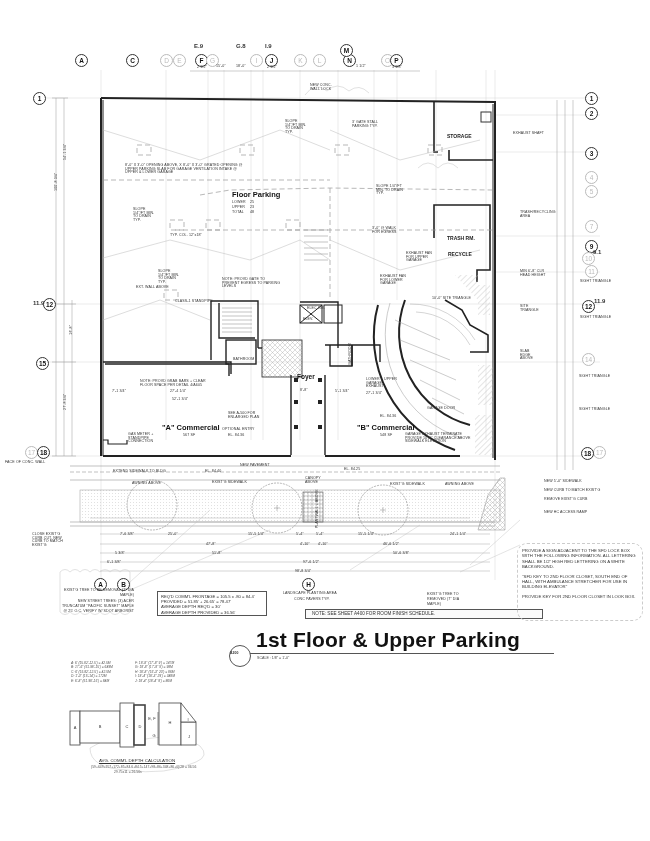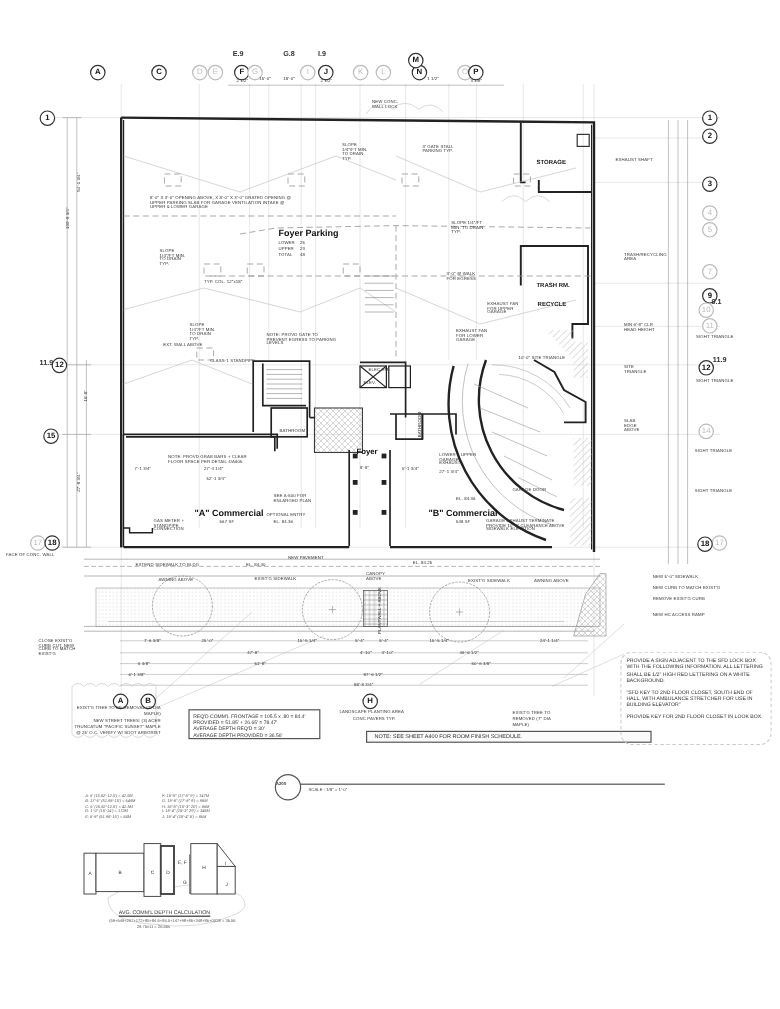--- a/index.html
+++ b/index.html
@@ -369,21 +369,21 @@
   <div class="t tiny" style="left:136px;top:286px;">EXT. WALL ABOVE</div>
   <div class="t tiny" style="left:175px;top:300px;">CLASS-1 STANDPIPE</div>
   <div class="t tiny" style="left:222px;top:278px;width:60px;white-space:normal;">NOTE: PROVD GATE TO PREVENT EGRESS TO PARKING LEVELS</div>
   <div class="t tiny" style="left:372px;top:227px;width:28px;white-space:normal;">3'-0" @ WALK FOR EGRESS</div>
   <div class="t tiny" style="left:406px;top:252px;width:28px;white-space:normal;">EXHAUST FAN FOR UPPER GARAGE</div>
   <div class="t tiny" style="left:380px;top:275px;width:28px;white-space:normal;">EXHAUST FAN FOR LOWER GARAGE</div>
   <div class="t tiny" style="left:432px;top:297px;">10'-0" SITE TRIANGLE</div>
   <div class="t room-sm" style="left:447px;top:236px;">TRASH RM.</div>
   <div class="t room-sm" style="left:448px;top:252px;">RECYCLE</div>
 
-  <div class="t" style="left:232px;top:191px;font-size:7.5px;font-weight:bold;color:#111;">Foyer Parking</div>
+  <div class="t" style="left:232px;top:191px;font-size:7.5px;font-weight:bold;color:#111;">Floor Parking</div>
   <div class="t tiny" style="left:232px;top:201px;">LOWER</div>
   <div class="t tiny" style="left:250px;top:201px;">25</div>
   <div class="t tiny" style="left:232px;top:206px;">UPPER</div>
   <div class="t tiny" style="left:250px;top:206px;">23</div>
   <div class="t tiny" style="left:232px;top:211px;">TOTAL</div>
   <div class="t tiny" style="left:250px;top:211px;">48</div>
 
   <div class="t tiny" style="left:307px;top:307px;">ELEC RM.</div>
   <div class="t tiny" style="left:303px;top:318px;">ELEV.</div>
   <div class="t tiny" style="left:233px;top:358px;">BATHROOM</div>
@@ -467,20 +467,21 @@
   <div class="note-cloud" style="left:517px;top:543px;width:124px;height:76px;"></div>
   <div style="position:absolute;left:522px;top:548px;width:116px;font-size:4.3px;line-height:5.4px;color:#333;">
     <div style="margin-bottom:4px;">PROVIDE A SIGN ADJACENT TO THE SFD LOCK BOX WITH THE FOLLOWING INFORMATION.  ALL LETTERING SHALL BE 1/2" HIGH RED LETTERING ON A WHITE BACKGROUND.</div>
     <div style="margin-bottom:4px;">"SFD KEY TO 2ND FLOOR CLOSET, SOUTH END OF HALL, WITH AMBULANCE STRETCHER FOR USE IN BUILDING ELEVATOR"</div>
     <div>PROVIDE KEY FOR 2ND FLOOR CLOSET IN LOOK BOX.</div>
   </div>
 
   <div class="title-line"></div>
   <div class="title-bubble"></div>
   <div class="t title-bubble-num">A200</div>
+  <div class="title-main">1st Floor &amp; Upper Parking</div>
   <div class="scale">SCALE : 1/8" = 1'-0"</div>
 
   <div style="position:absolute;left:71px;top:661px;">
     <div class="sched-line">A: 6' (15.82'-12.5') = 42.5M</div>
     <div class="sched-line">B: 17'-6" (51.98'-15') = 649M</div>
     <div class="sched-line">C: 6' (15.82'-12.5') = 42.5M</div>
     <div class="sched-line">D: 1'-0" (15'-14') = 172M</div>
     <div class="sched-line">E: 6'-8" (51.98'-15') = 84M</div>
   </div>
   <div style="position:absolute;left:135px;top:661px;">

